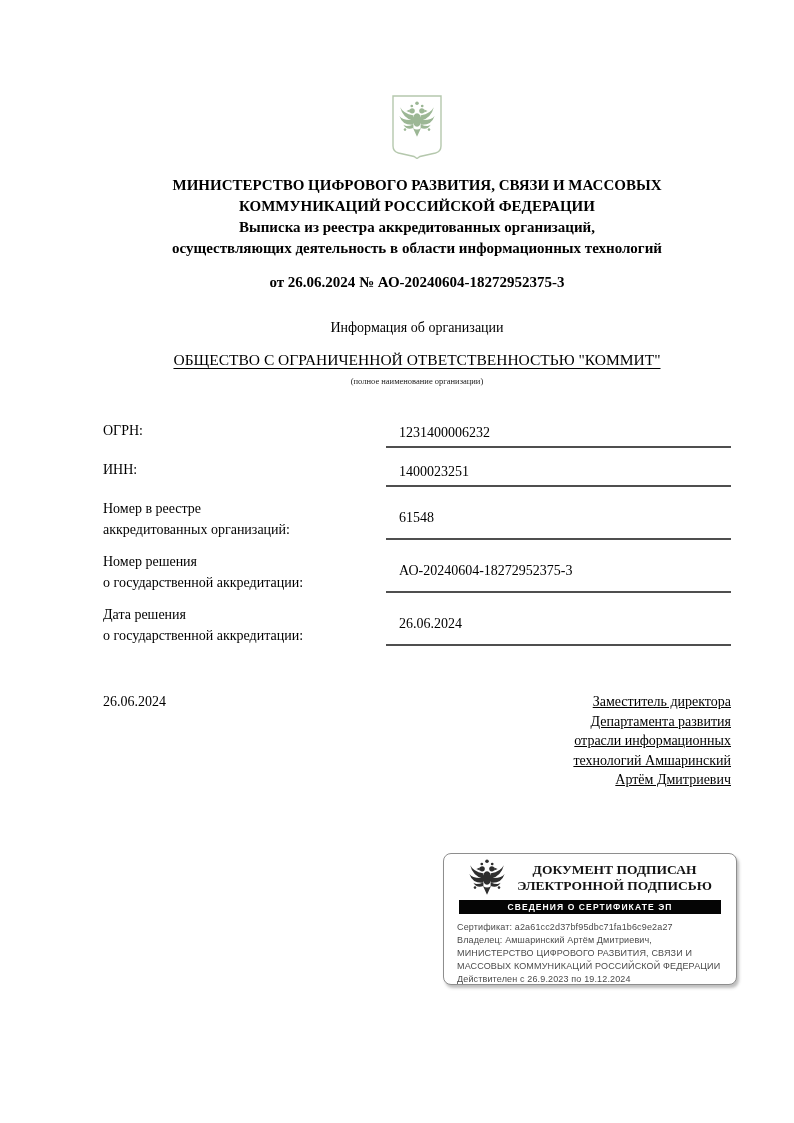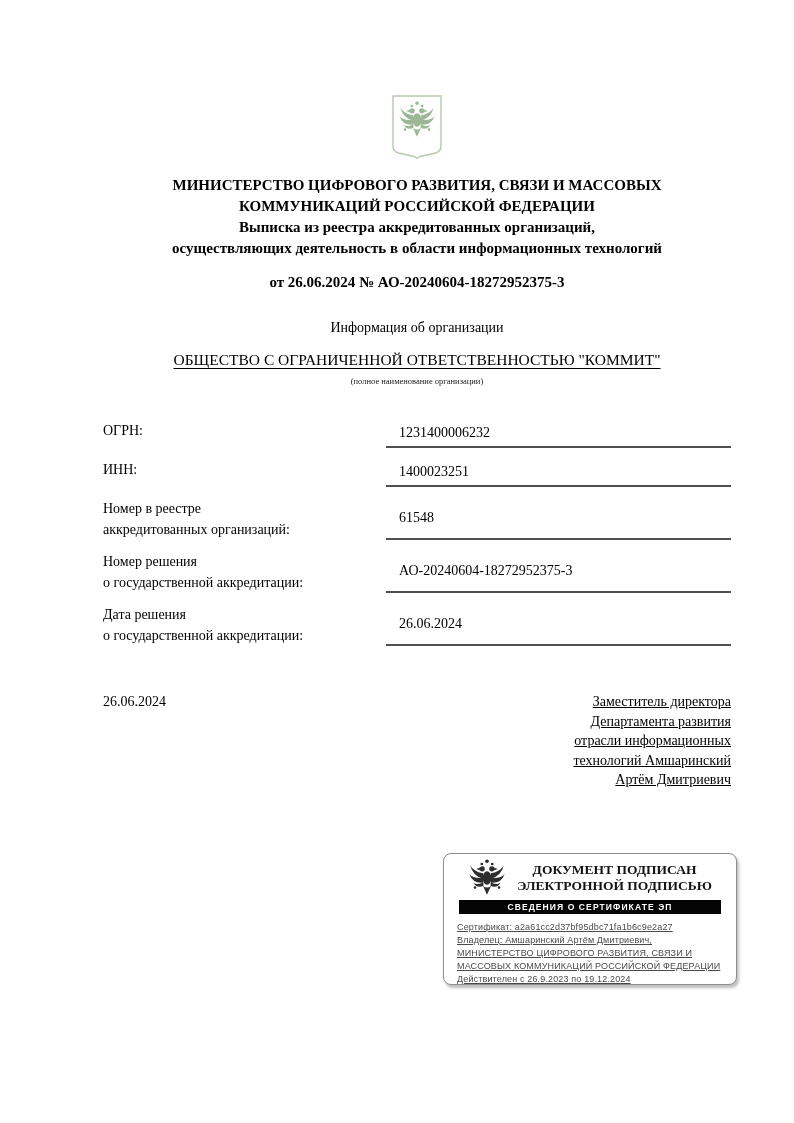--- a/index.html
+++ b/index.html
@@ -152,21 +152,20 @@
     letter-spacing: 1.1px;
     line-height: 14px;
     height: 14px;
   }
   .stamp-body {
     margin: 7px 3px 0 3px;
     font-size: 9px;
     line-height: 13px;
     color: #4a4a4a;
     letter-spacing: 0.15px;
-    text-decoration: underline;
   }
   .top-emblem-eagle { color: #9cb795; }
   .top-emblem-shield { stroke: #b5c8ad; }
 </style>
 </head>
 <body>
 
 <div class="page">
   <div class="content">
 

